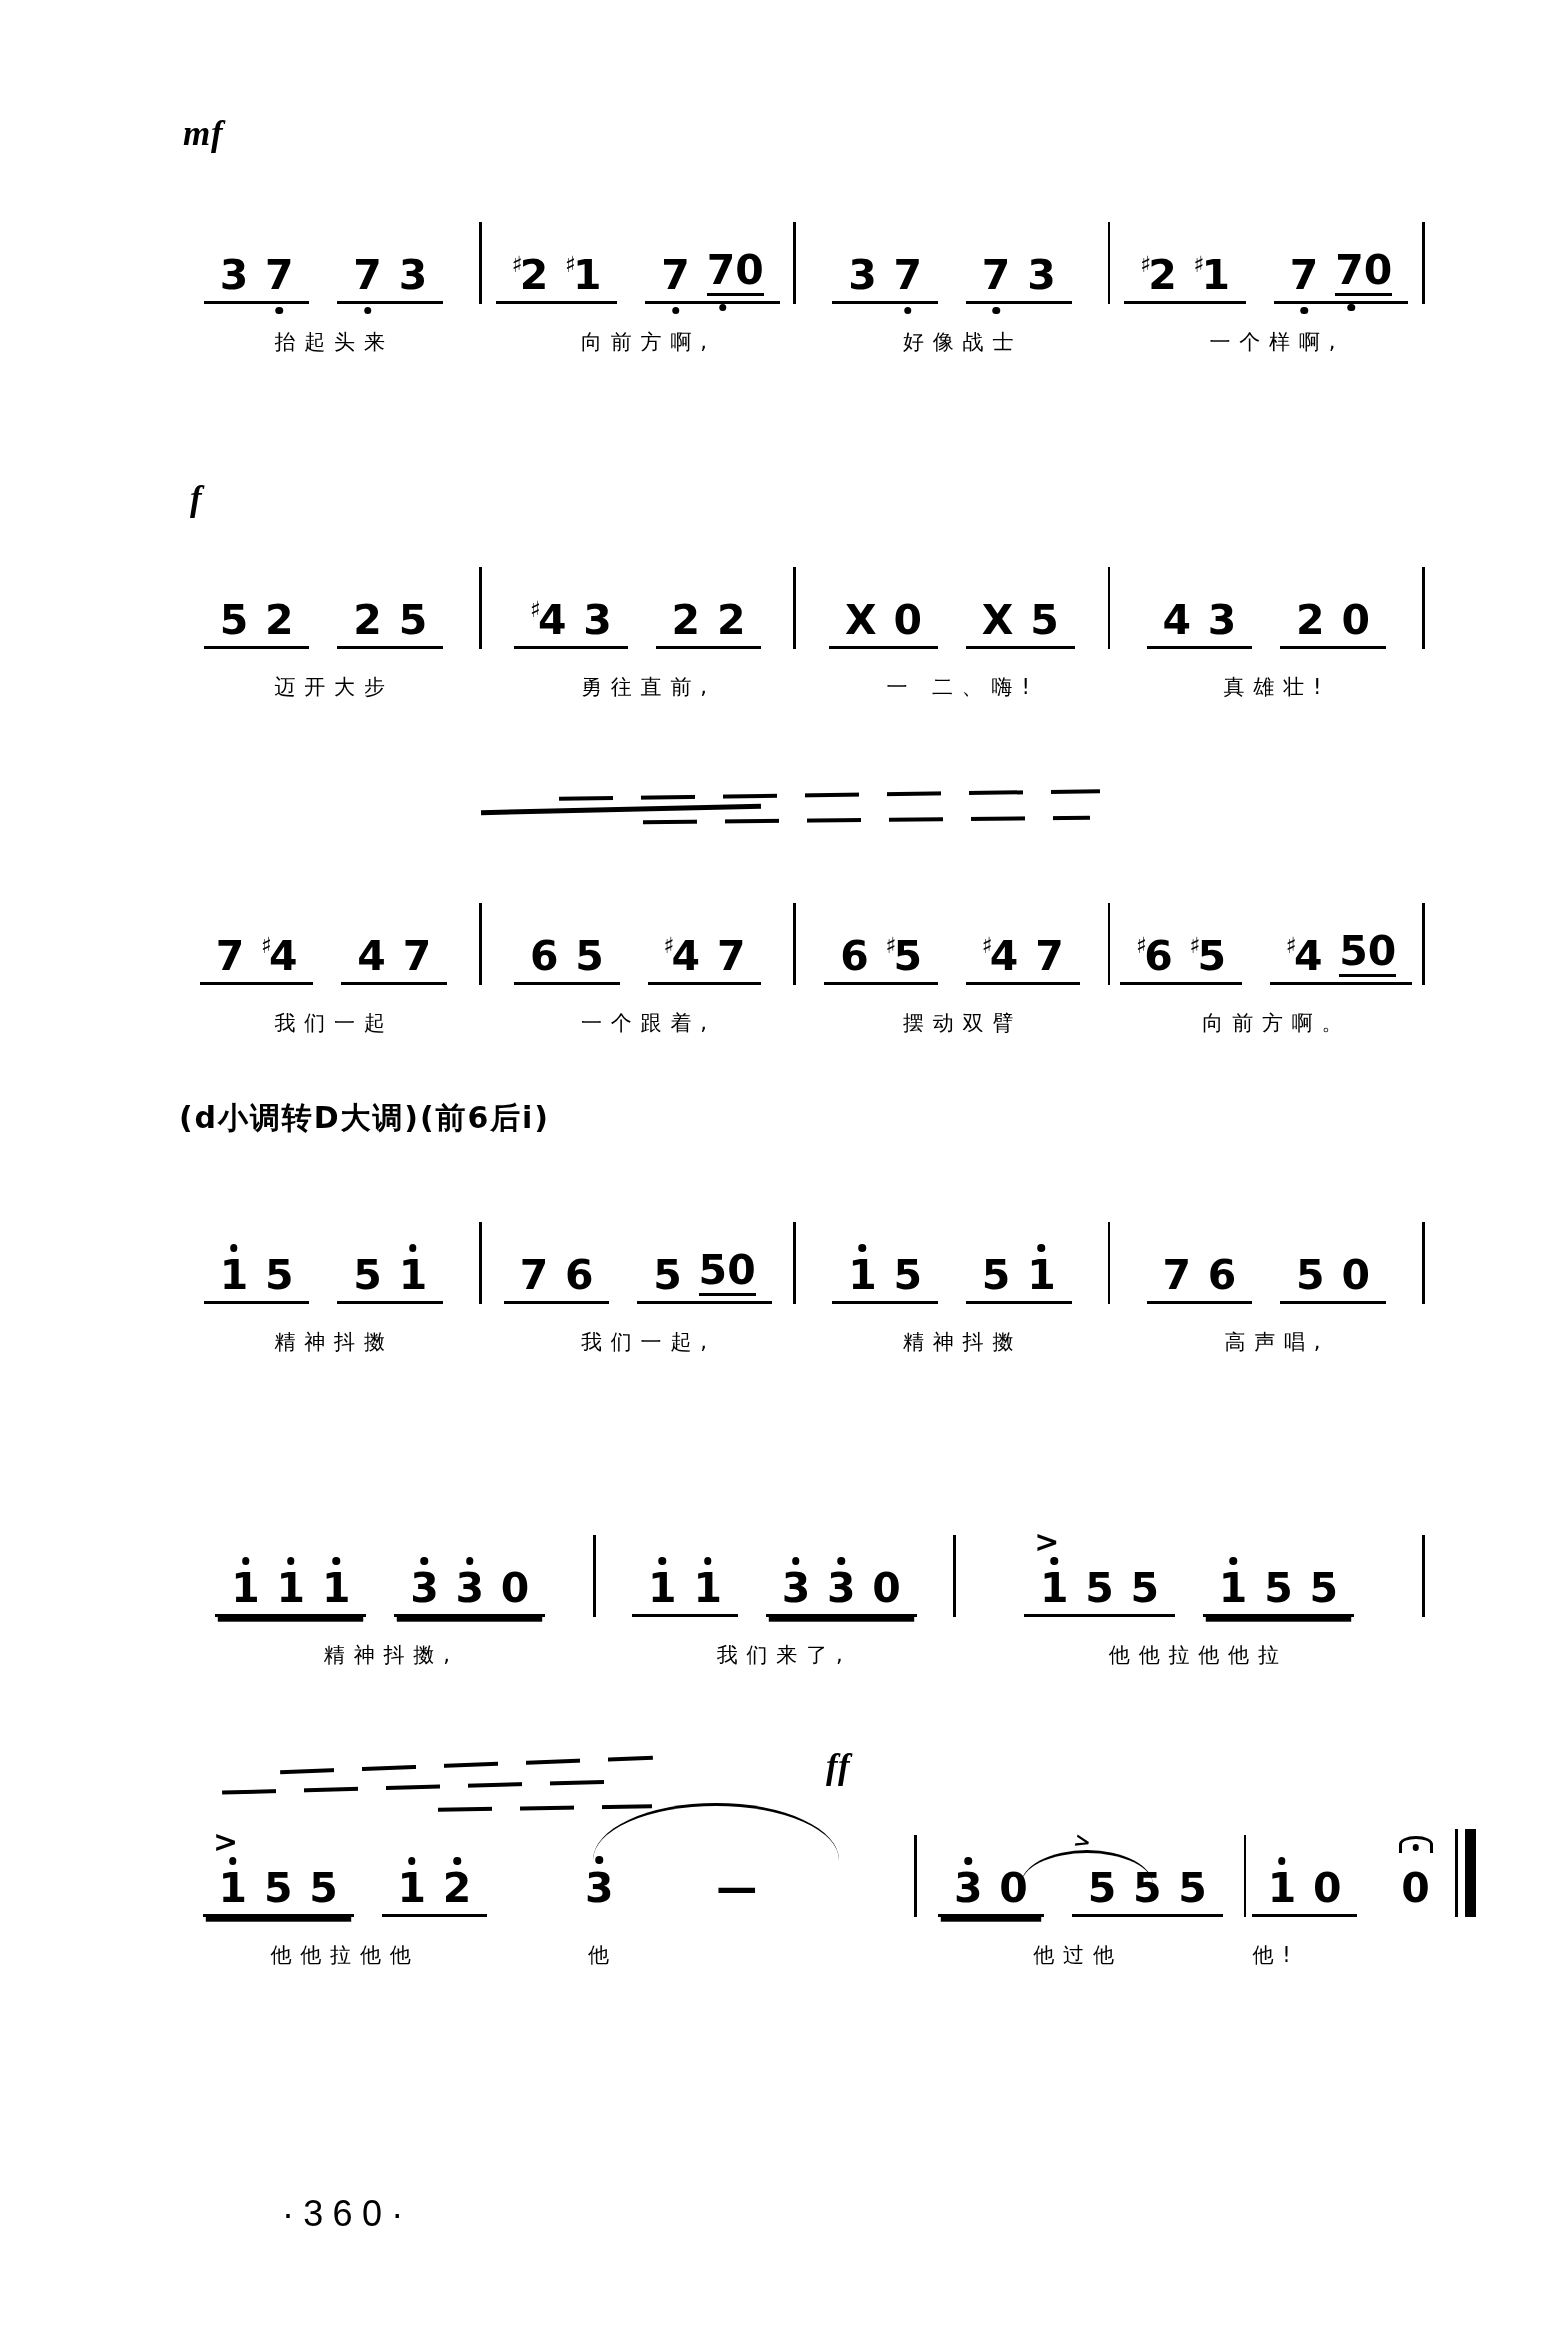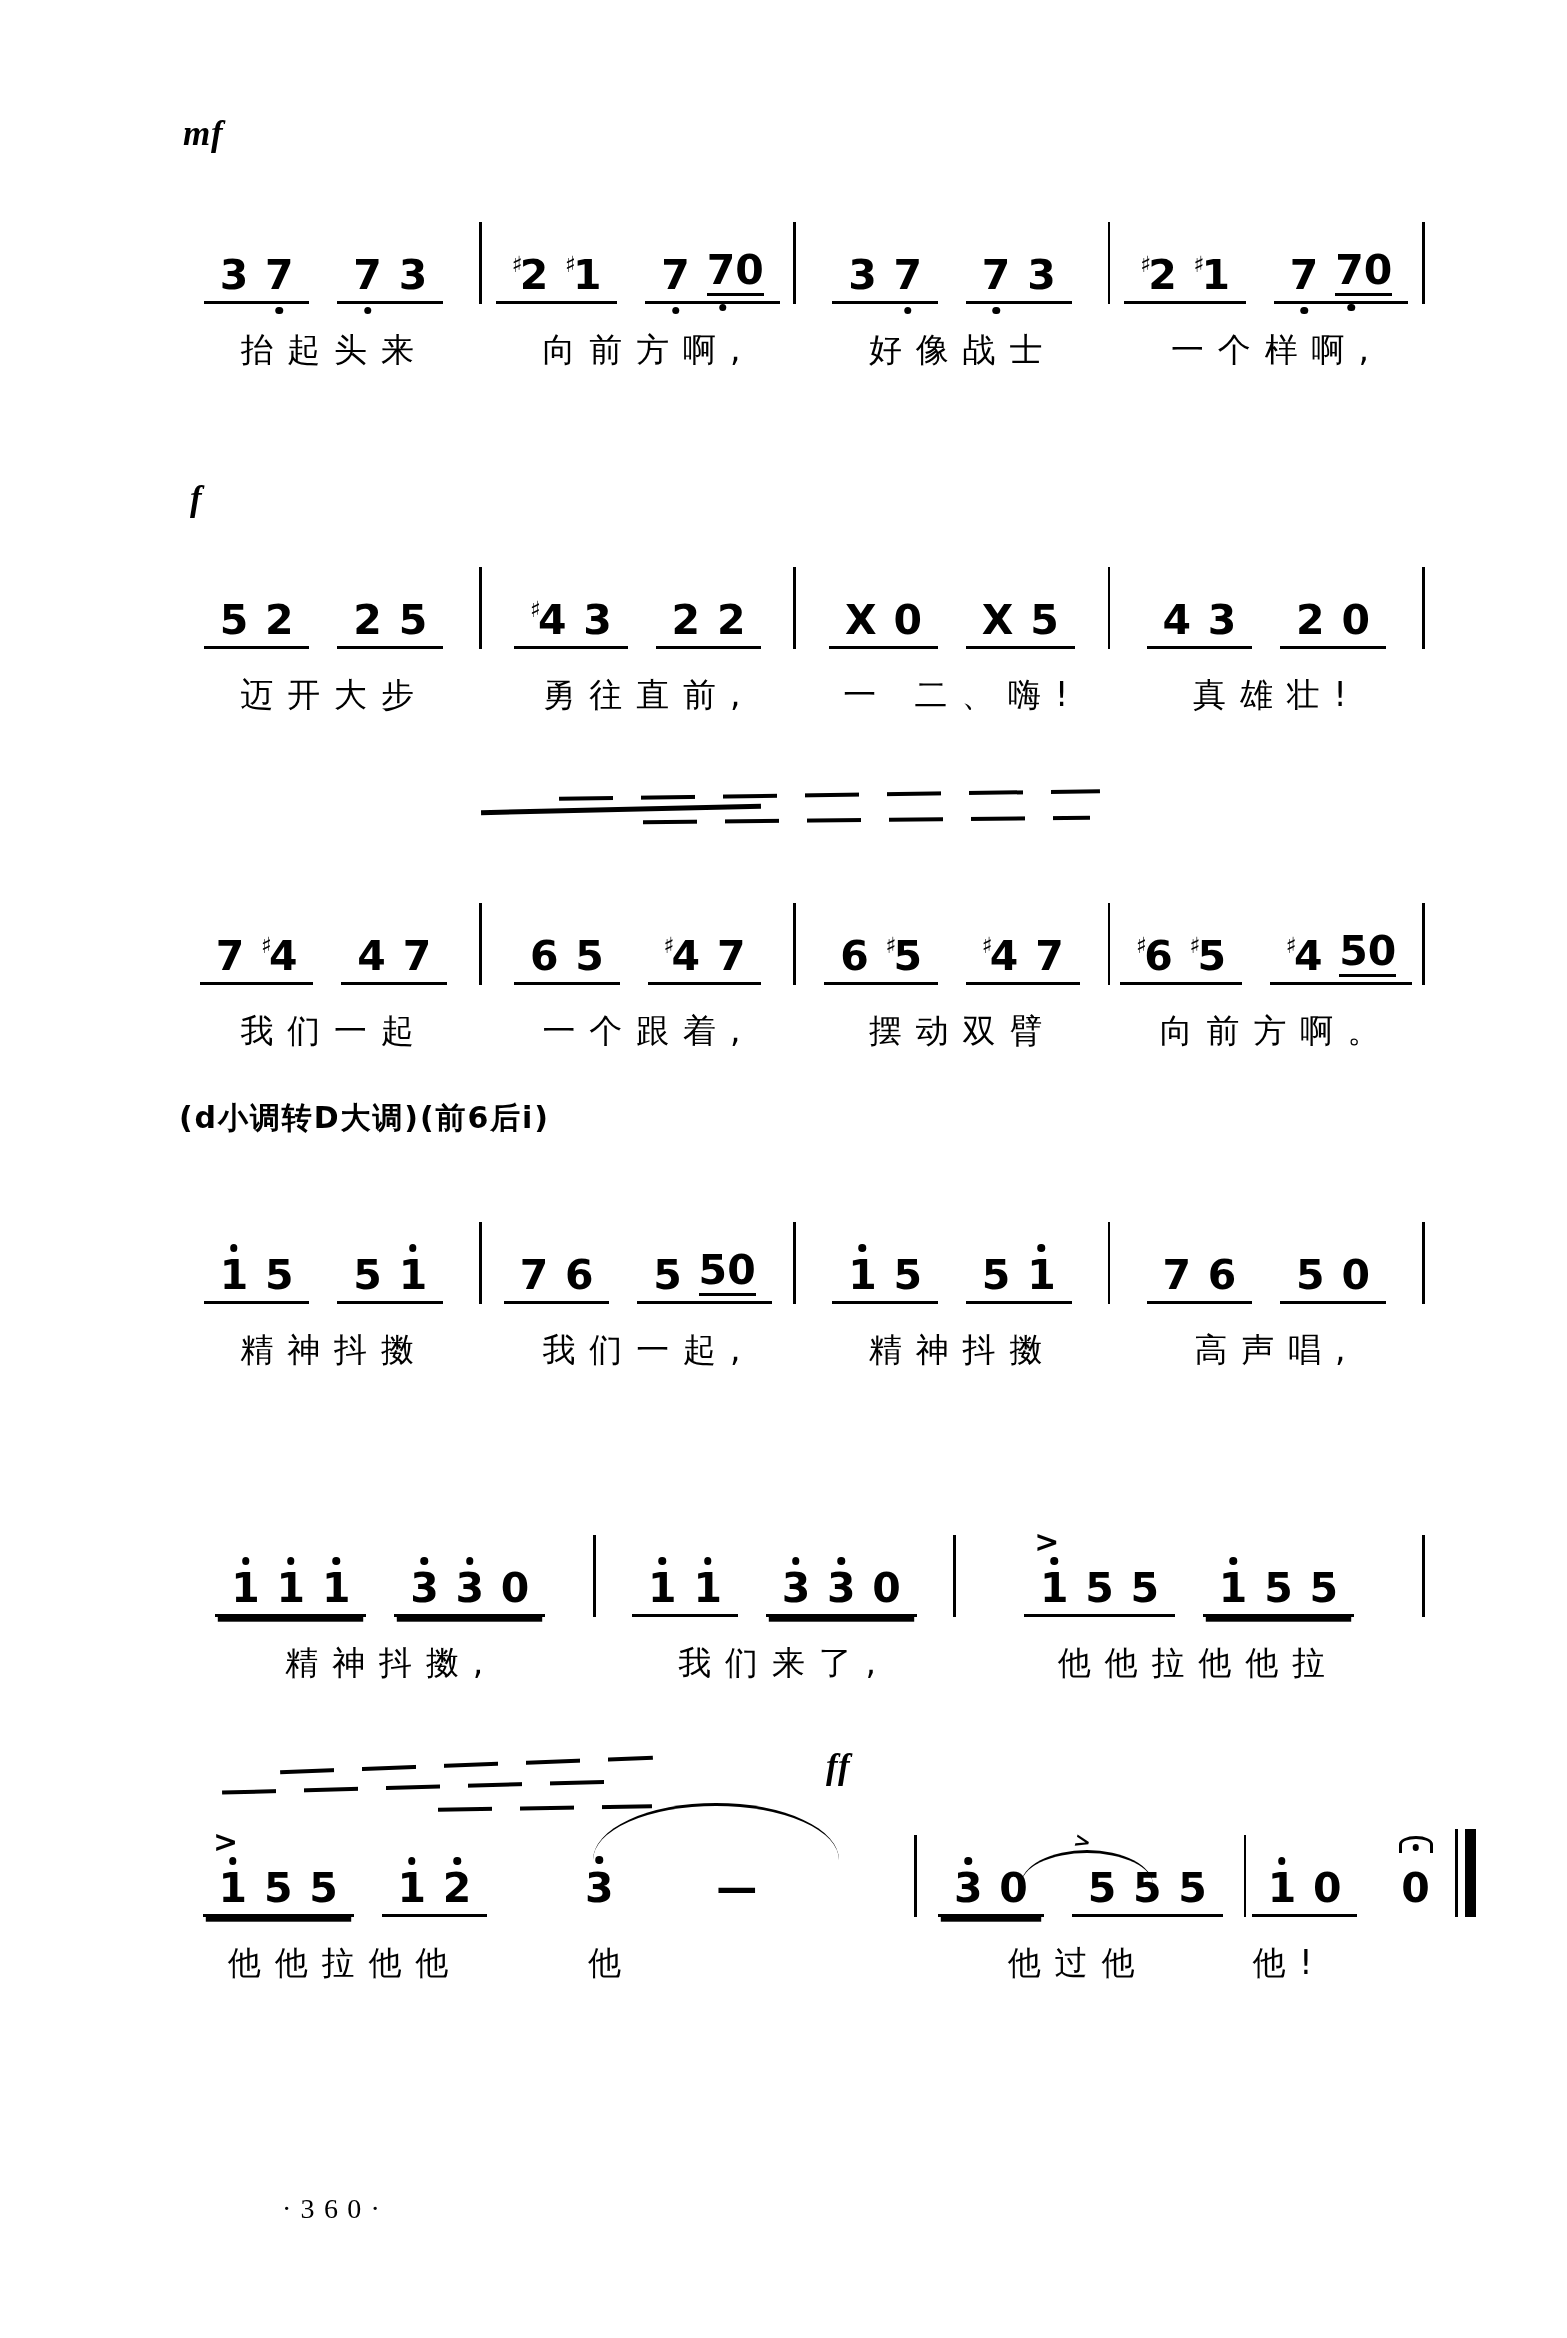--- a/index.html
+++ b/index.html
@@ -39,21 +39,21 @@
   .fermata::before{content:"";position:absolute;inset:0;border:3.7px solid #000;border-bottom:none;
        border-radius:100% 100% 0 0;}
   .fermata::after{content:"";position:absolute;left:50%;bottom:1.9px;transform:translateX(-50%);
        width:6.5px;height:6.5px;background:#000;border-radius:50%;}
   .barline{width:2.8px;height:82px;background:#000;align-self:flex-end;margin:0 9.3px;}
   .dblbar{display:flex;gap:6.5px;align-self:flex-end;margin-left:13px;}
   .dblbar .thin{width:3.7px;height:88px;background:#000;}
   .dblbar .thick{width:11.2px;height:88px;background:#000;}
 
   .lyrics{display:flex;margin-top:24px;}
-  .lyr{flex:1;font-size:33px;letter-spacing:0.42em;text-align:center;white-space:nowrap;}
+  .lyr{flex:1;font-size:21px;letter-spacing:0.42em;text-align:center;white-space:nowrap;}
 
   
   .sys-s5 .m0{flex:6;} .sys-s5 .m1{flex:5;} .sys-s5 .m2{flex:6.6;}
   .sys-s6 .measure,.sys-s6 .lyr{flex:none;}
   .sys-s6 .m0{width:336px;} .sys-s6 .m1{width:336px;} .sys-s6 .m2{width:308px;} .sys-s6 .m3{width:186px;}
   .sys-s6 .measure.m1{justify-content:flex-start;padding-left:56px;gap:71px;}
   .sys-s6 .lyr.m1{text-align:left;padding-left:75px;}
   .sys-s6 .lyr.m3{text-align:left;padding-left:20.5px;}
 
   
@@ -66,22 +66,22 @@
   .dash-line{position:absolute;height:3.7px;
      background:repeating-linear-gradient(90deg,#000 0 54px,transparent 54px 82px);}
   .solid-line{position:absolute;height:4.7px;background:#000;}
   .a1a{left:481px;top:807px;width:280px;transform:rotate(-1.3deg);}
   .a1b{left:559px;top:793px;width:541px;transform:rotate(-0.8deg);}
   .a1c{left:643px;top:818px;width:447px;transform:rotate(-0.6deg);}
   .a2a{left:280px;top:1763px;width:373px;transform:rotate(-2.2deg);}
   .a2b{left:222px;top:1785px;width:401px;transform:rotate(-1.6deg);}
   .a2c{left:438px;top:1806px;width:214px;transform:rotate(-1deg);}
 
-  .pageno{position:absolute;left:282px;top:2193px;font-family:Liberation Serif, serif;
-     font-size:28px;letter-spacing:9.3px;}
+  .pageno{position:absolute;left:282px;top:2193px;font-family:Liberation Sans, sans-serif;
+     font-size:36px;letter-spacing:9.3px;}
 </style>
 </head>
 <body>
 
 <div class="page">
   <span class="dyn dyn-mf">mf</span>
   <span class="dyn dyn-f">f</span>
   <span class="dyn dyn-ff">ff</span>
 
   <span class="modulation">(d小调转D大调)(前6后i)</span>

